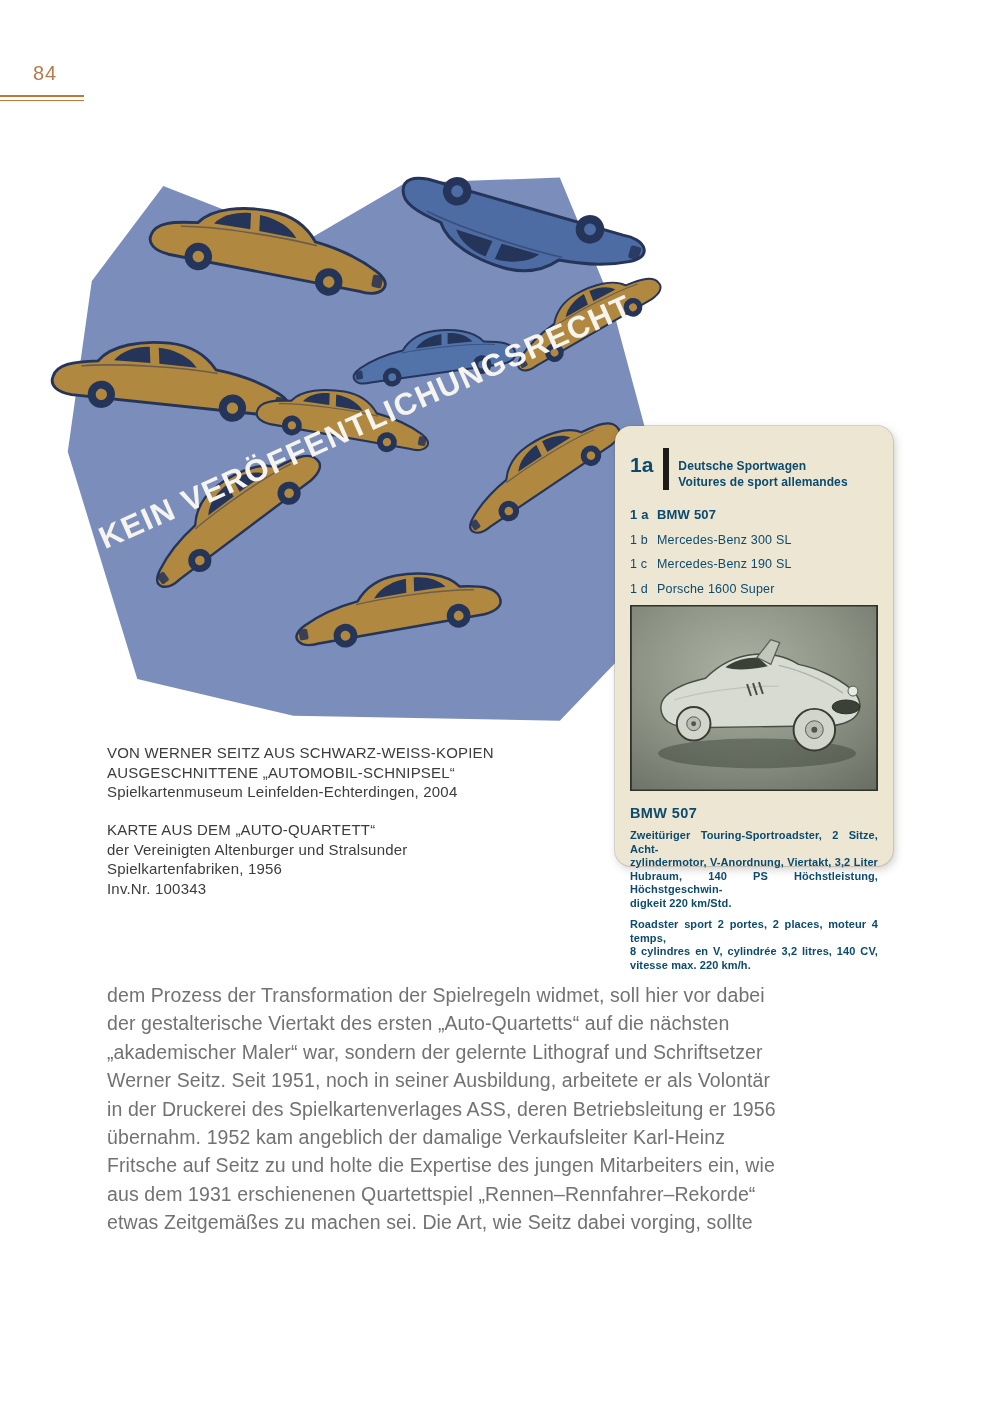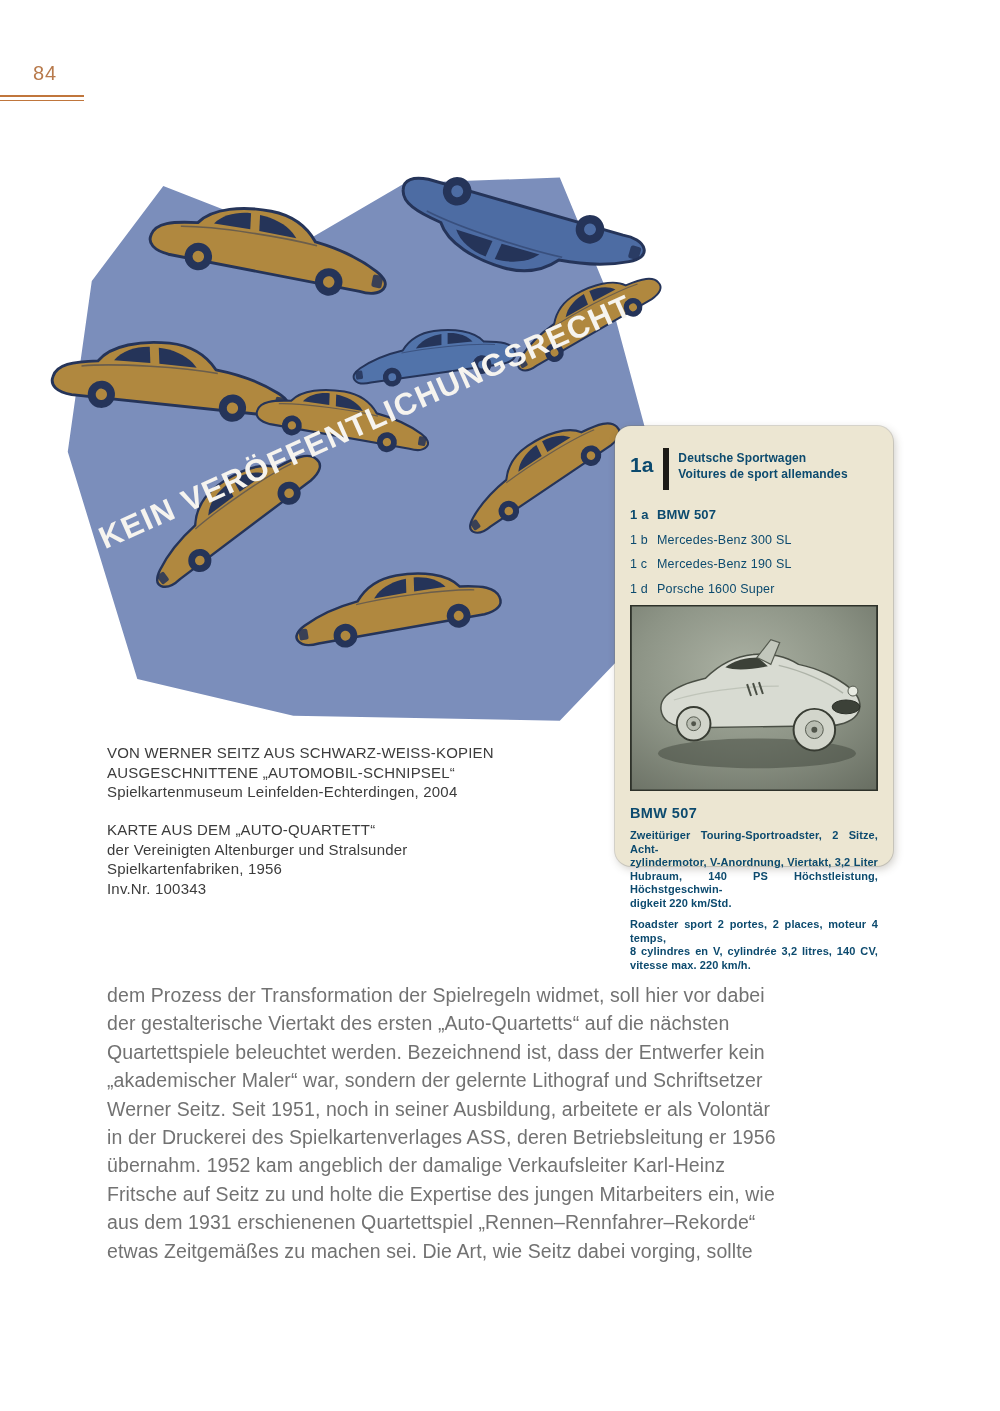--- a/index.html
+++ b/index.html
@@ -48,21 +48,21 @@
   
   .qcard {
     position:absolute; left:615px; top:426px; width:278px; height:440px;
     background:#ece6d2; border-radius:16px; z-index:10;
     box-shadow:0 0 0 1px rgba(120,110,85,.25), 2px 3px 8px rgba(60,50,30,.25);
     color:#0c4a6e; padding:22px 15px 0 15px;
   }
   .qcard-head { display:flex; align-items:flex-start; }
   .qcard-index { font-size:21px; font-weight:700; line-height:1; margin-top:6px; }
   .qcard-index-bar { width:6px; height:42px; background:#1d1b16; margin:0 9px 0 10px; }
-  .qcard-cat { font-size:12px; line-height:15.5px; font-weight:600; padding-top:3px; letter-spacing:.1px; }
+  .qcard-cat { font-size:12px; line-height:15.5px; font-weight:600; padding-top:3px; letter-spacing:.1px;margin-top:8px; }
   .qcard-list { margin-top:9px; font-size:12.5px; line-height:16.5px; letter-spacing:.2px; }
   .qcard-list .row b { font-weight:700; }
   .qcard-list .id { display:inline-block; width:27px;margin-top:8px; }
   .row-bold { font-weight:700; font-size:13px; }
   .qcard-photo { margin:8px auto 0 auto; width:248px; height:186px; }
   .qcard-title { margin-top:14px; font-size:14.5px; font-weight:700; letter-spacing:.4px; }
   .qcard-par { margin-top:8px; font-size:11px; line-height:13.5px; font-weight:600; letter-spacing:.1px; }
   .qcard-par .jl { text-align:justify; text-align-last:justify; }
 
   
@@ -221,21 +221,20 @@
   <div class="caption caption-2">
     <div>KARTE AUS DEM „AUTO-QUARTETT“</div>
     <div>der Vereinigten Altenburger und Stralsunder</div>
     <div>Spielkartenfabriken, 1956</div>
     <div>Inv.Nr. 100343</div>
   </div>
 
   <div class="bodytext">
     <div>dem Prozess der Transformation der Spielregeln widmet, soll hier vor dabei</div>
     <div>der gestalterische Viertakt des ersten „Auto-Quartetts“ auf die nächsten</div>
-    <div>Quartettspiele beleuchtet werden. Bezeichnend ist, dass der Entwerfer kein</div>
     <div>„akademischer Maler“ war, sondern der gelernte Lithograf und Schriftsetzer</div>
     <div>Werner Seitz. Seit 1951, noch in seiner Ausbildung, arbeitete er als Volontär</div>
     <div>in der Druckerei des Spielkartenverlages ASS, deren Betriebsleitung er 1956</div>
     <div>übernahm. 1952 kam angeblich der damalige Verkaufsleiter Karl-Heinz</div>
     <div>Fritsche auf Seitz zu und holte die Expertise des jungen Mitarbeiters ein, wie</div>
     <div>aus dem 1931 erschienenen Quartettspiel „Rennen–Rennfahrer–Rekorde“</div>
     <div>etwas Zeitgemäßes zu machen sei. Die Art, wie Seitz dabei vorging, sollte</div>
   </div>
 
 </div>

